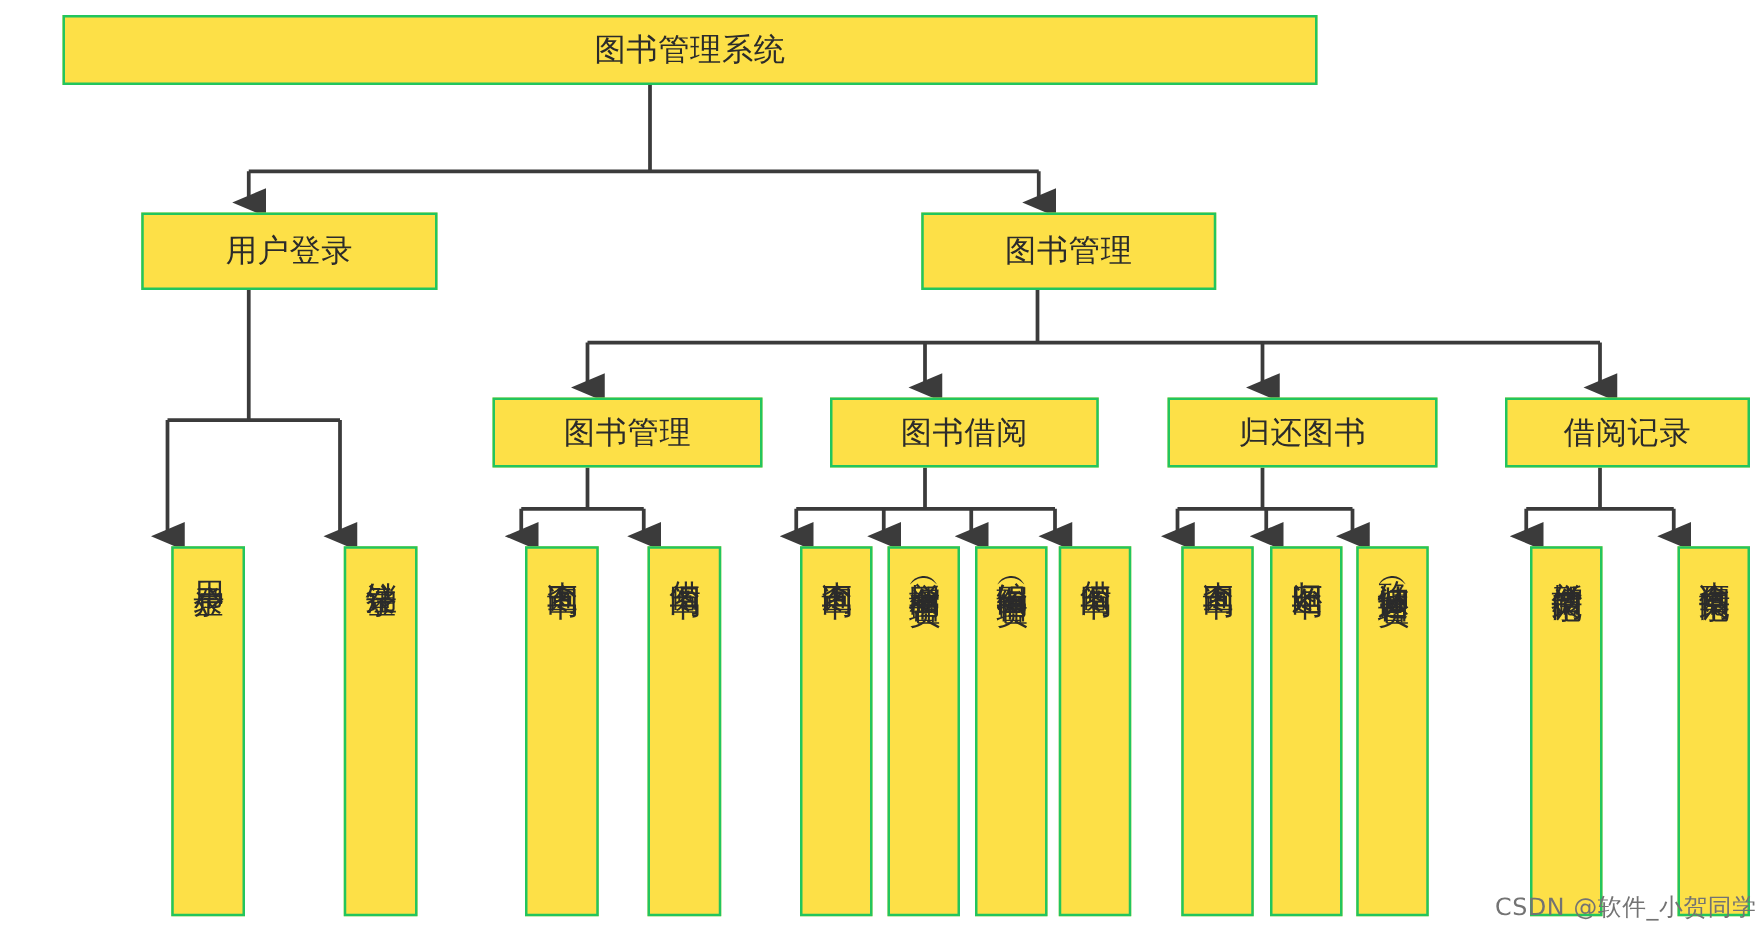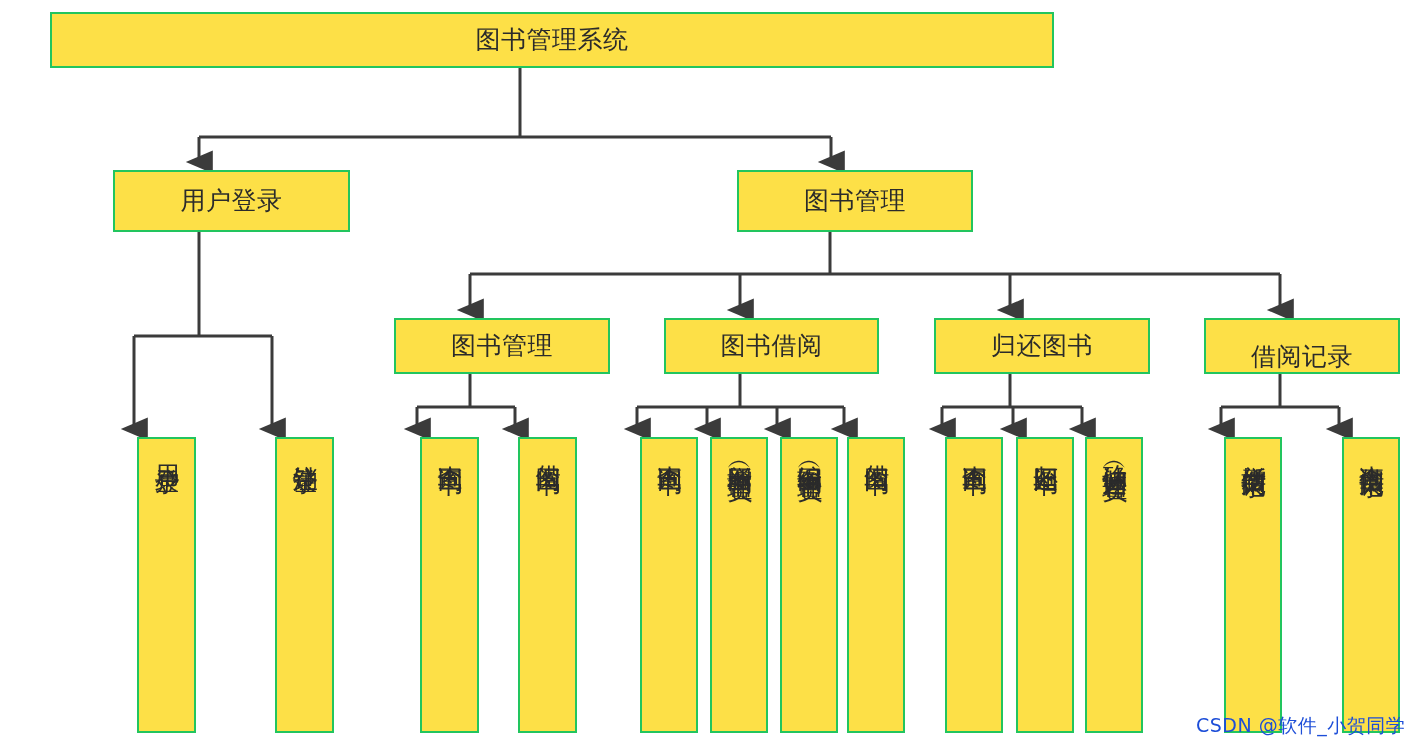--- a/index.html
+++ b/index.html
@@ -57,21 +57,21 @@
     writing-mode: vertical-rl;
     text-orientation: upright;
     font-size: 25px;
     line-height: 1.05;
     letter-spacing: 2px;
     white-space: nowrap;
   }
   .watermark {
     position: absolute;
     font-size: 19px;
-    color: #1d4ed8;
+    color: #737373;
     letter-spacing: 0.5px;
     white-space: nowrap;
     user-select: none;
   }
 </style>
 </head>
 <body>
 
 <div id="diagram-root">
 
@@ -138,21 +138,21 @@
 
   <div class="node horiz" style="left:362px; top:318px; width:216px; height:56px;">
     <span class="node-label">图书管理</span>
   </div>
   <div class="node horiz" style="left:632px; top:318px; width:215px; height:56px;justify-content:center;">
     <span class="node-label">图书借阅</span>
   </div>
   <div class="node horiz" style="left:902px; top:318px; width:216px; height:56px;">
     <span class="node-label">归还图书</span>
   </div>
-  <div class="node horiz" style="left:1172px; top:318px; width:196px; height:56px;align-items:flex-end;">
+  <div class="node horiz" style="left:1172px; top:318px; width:196px; height:56px;">
     <span class="node-label">借阅记录</span>
   </div>
 
   <div class="node vert" style="left:105px; top:437px; width:59px; height:296px;">
     <span class="node-label">用户登录</span>
   </div>
   <div class="node vert" style="left:243px; top:437px; width:59px; height:296px;">
     <span class="node-label">注销登录</span>
   </div>
   <div class="node vert" style="left:388px; top:437px; width:59px; height:296px;">

